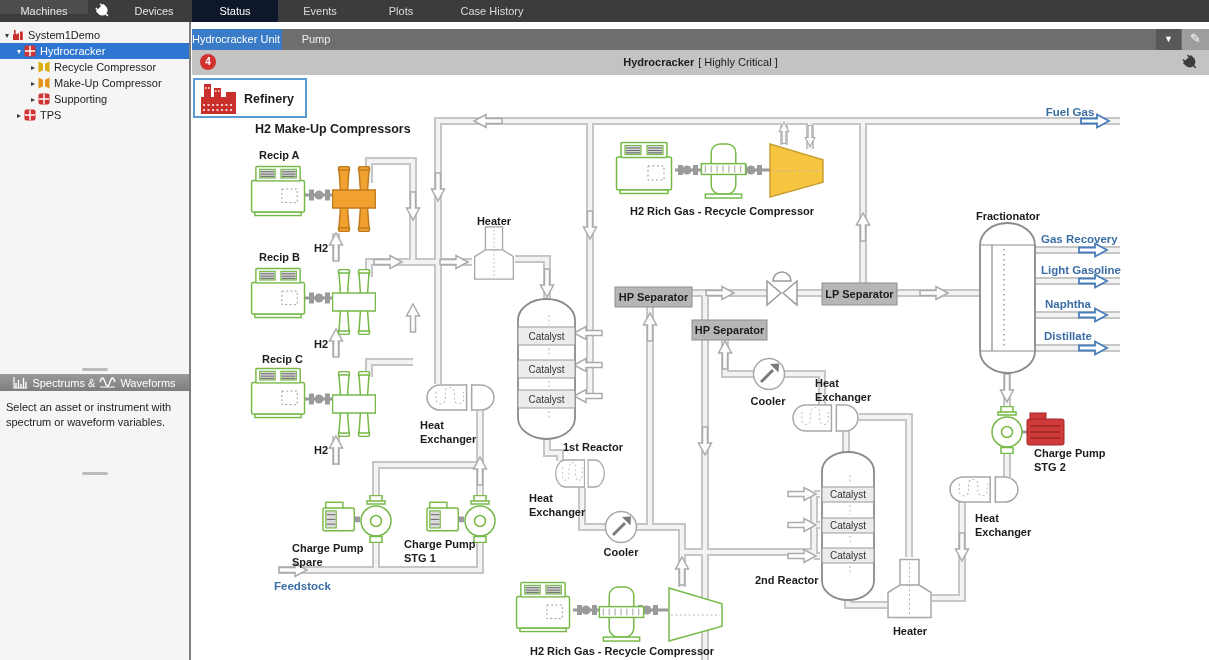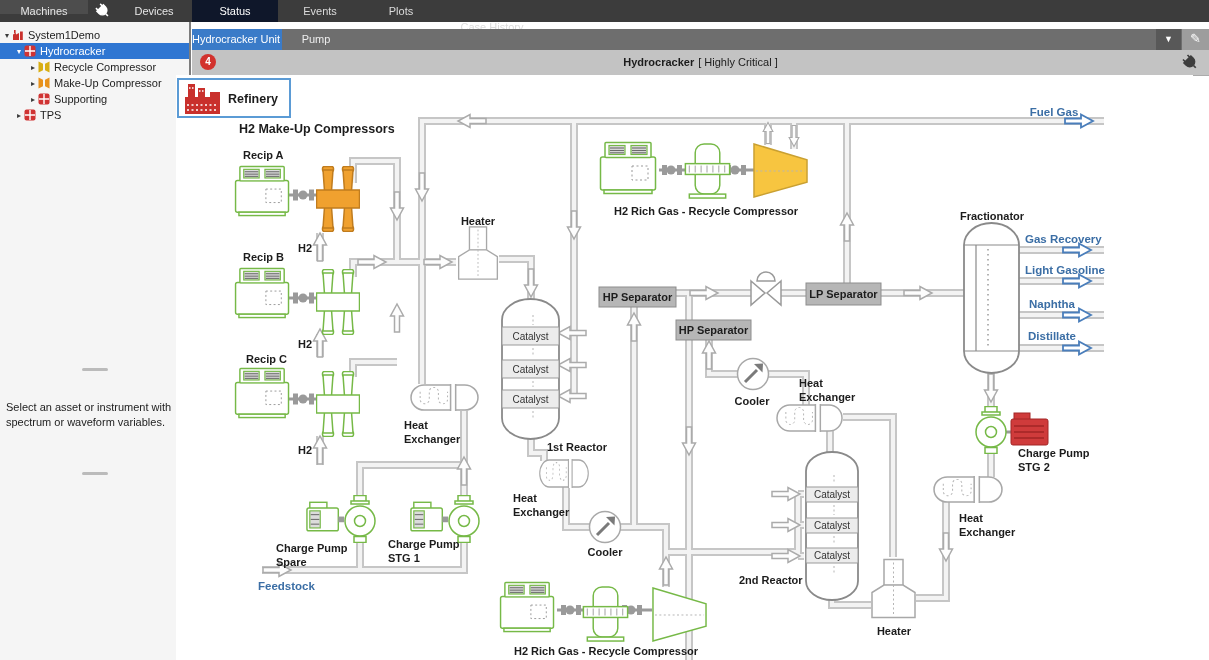--- a/index.html
+++ b/index.html
@@ -10,21 +10,21 @@
   #toolbar{position:absolute;left:0;top:0;width:1209px;height:22px;background:#3c3c3c;}
   .tb-tab{position:absolute;top:0;height:14px;line-height:22px;text-align:center;
           color:#e6e6e6;font-size:11px;cursor:pointer;}
   #tb-machines{left:0;width:88px;background:#4d4d4d;}
   #tb-devices{left:118px;width:72px;}
   #tb-plug{position:absolute;left:94px;top:3px;width:18px;height:16px;}
   .mt{position:absolute;top:0;height:22px;line-height:22px;text-align:center;color:#dcdcdc;font-size:11px;}
   #mt-status{left:192px;width:86px;background:#0f172a;color:#fff;}
   #mt-events{left:278px;width:84px;}
   #mt-plots{left:362px;width:78px;}
-  #mt-case{left:440px;width:104px;margin-top:16px;}
+  #mt-case{left:440px;width:104px;}
 
   
   #sidebar{position:absolute;left:0;top:22px;width:189px;height:638px;background:#f5f5f5;
            border-right:2px solid #7d7d7d;}
   .trow{position:absolute;left:0;width:189px;height:16px;display:flex;align-items:center;
         font-size:11px;color:#1c1c1c;cursor:pointer;white-space:nowrap;}
   .trow .car{width:10px;font-size:8px;color:#3a3a3a;text-align:center;flex:0 0 10px;}
   .trow svg{flex:0 0 12px;margin-right:4px;}
   .trow.sel{background:#2f76d2;color:#fff;}
   .trow.sel .car{color:#fff;}
@@ -46,21 +46,21 @@
   #statusstrip{position:absolute;left:192px;top:50px;width:1017px;height:25px;background:#c3c3c3;
                border-bottom:1px solid #ababab;}
   #badge{position:absolute;left:8px;top:4px;width:16px;height:16px;border-radius:50%;background:#d2322d;
          color:#fff;font-size:10px;font-weight:bold;text-align:center;line-height:16px;cursor:pointer;}
   #sb-title{position:absolute;left:0;top:0;width:100%;height:25px;line-height:25px;text-align:center;
             font-size:11px;color:#1c1c1c;}
   #sb-title b{margin-right:4px;}
   #sb-plug{position:absolute;right:10px;top:4px;width:17px;height:17px;}
 
   
-  #diagram{position:absolute;left:176px;top:75px;width:1017px;height:585px;background:#fff;}
+  #diagram{position:absolute;left:192px;top:75px;width:1017px;height:585px;background:#fff;}
 
   
   .p{stroke:#c6c6c6;stroke-width:8;fill:none;}
   .p-in{stroke:#f3f3f3;stroke-width:4;fill:none;}
   .arr{fill:#fdfdfd;stroke:#ababab;stroke-width:1.5;}
   .arrb{fill:#fff;stroke:#4a7ebb;stroke-width:1.8;}
   .lbl{font:bold 11px "Liberation Sans",sans-serif;fill:#1c1c1c;}
   .lbl12{font:bold 12.5px "Liberation Sans",sans-serif;fill:#1c1c1c;}
   .blue{font:bold 11.5px "Liberation Sans",sans-serif;fill:#3b6ea5;}
   .cat{font:10px "Liberation Sans",sans-serif;fill:#333;text-anchor:middle;}
@@ -143,20 +143,32 @@
     <span class="car" style="margin-left:14px">▸</span>
     <svg width="12" height="12" viewBox="0 0 12 12">
       <rect x="0.5" y="0.5" width="11" height="11" rx="2" fill="#d03333"></rect>
       <path d="M6,1 V11 M1,6 H11" stroke="#fff" stroke-width="1.4"></path>
     </svg>
     <span>TPS</span>
   </div>
 
   <div class="split" style="top:346px"></div>
 
+  <div class="panel-h" style="top:352px">
+    <svg width="15" height="13" viewBox="0 0 15 13">
+      <path d="M1,1 V12 H14" stroke="#fff" stroke-width="1.2" fill="none"></path>
+      <path d="M3,12 V7 M5.5,12 V4 M8,12 V8 M10.5,12 V2 M13,12 V6" stroke="#fff" stroke-width="1.4" fill="none"></path>
+    </svg>
+    <span>Spectrums &amp;</span>
+    <svg width="17" height="13" viewBox="0 0 17 13">
+      <path d="M1,6 Q3.5,-2 6,6 T11,6 T16,6" stroke="#fff" stroke-width="1.3" fill="none"></path>
+      <path d="M1,11 H16" stroke="#fff" stroke-width="1" fill="none"></path>
+    </svg>
+    <span>Waveforms</span>
+  </div>
   <div class="hint" style="top:378px">Select an asset or instrument with spectrum or waveform variables.</div>
 
   <div class="split" style="top:450px"></div>
 
 </div>
 
 <div id="viewtabs">
   <div id="vt-unit">Hydrocracker Unit</div>
   <div id="vt-list">Pump</div>
   <div id="vt-drop">▼</div>

